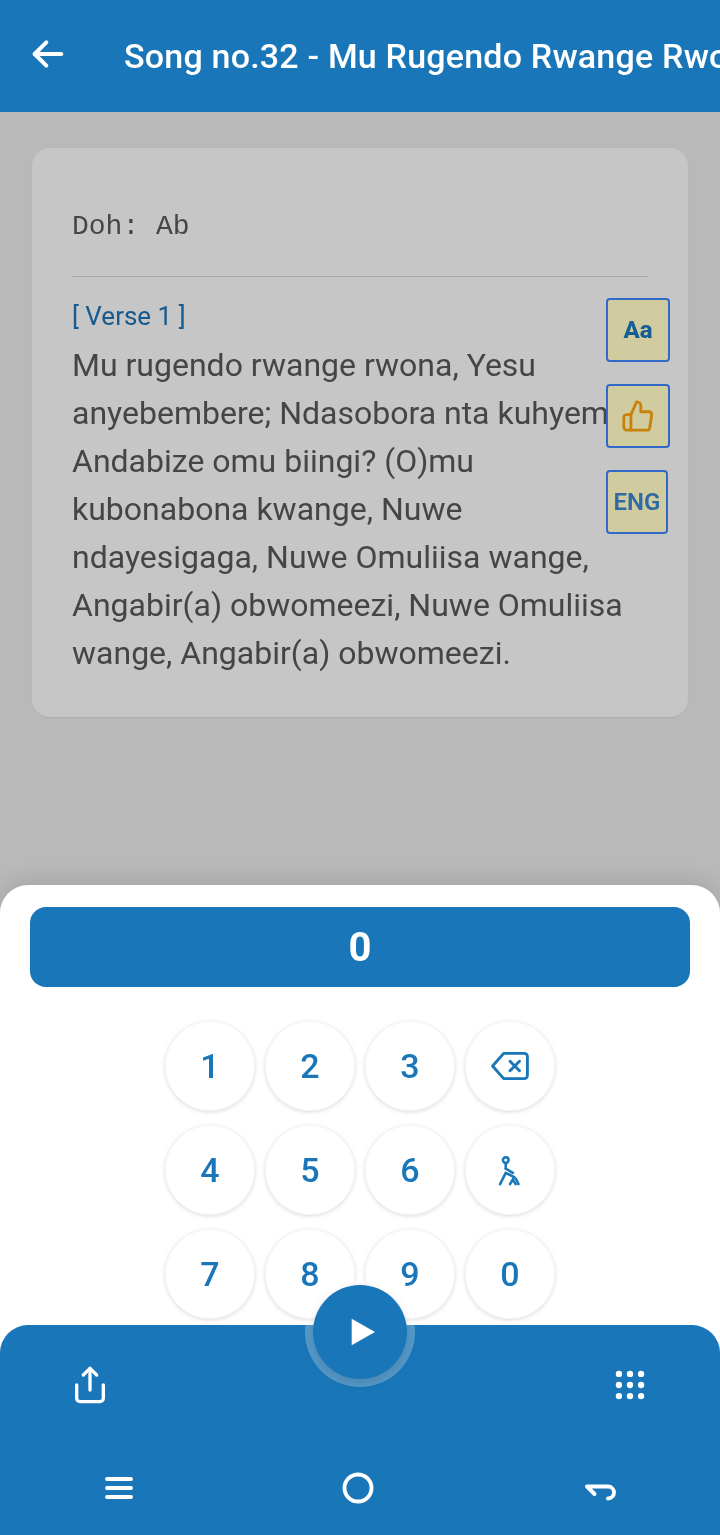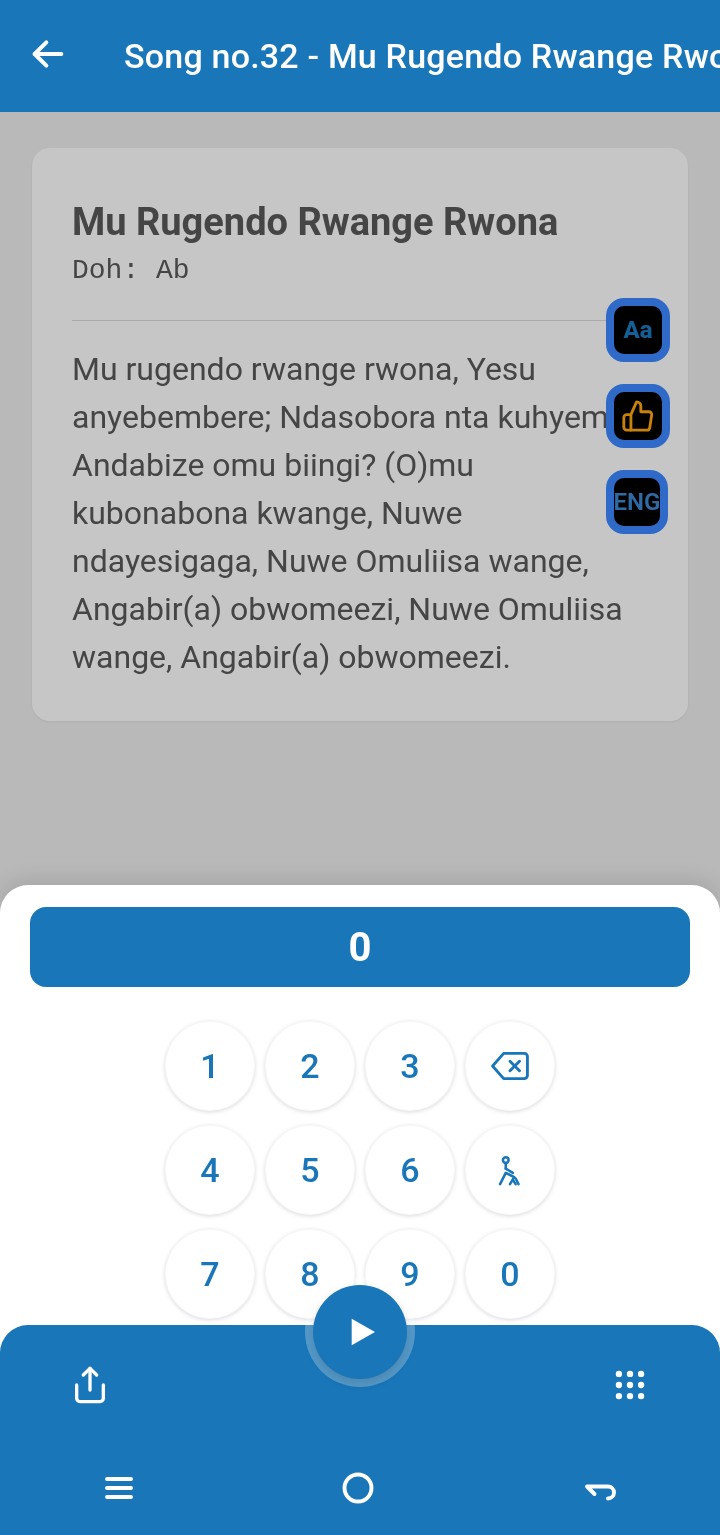--- a/index.html
+++ b/index.html
@@ -49,23 +49,23 @@
   .verse-text { color: #555; font-size: 32px; line-height: 1.5; }
 
   .chip-col {
     position: absolute;
     top: 150px; right: 18px;
     display: flex; flex-direction: column; gap: 22px;
     z-index: 2;
   }
   .chip {
     width: 64px; height: 64px;
-    border-radius: 18px;
-    background: #000000;
-    border: 8px solid #3b82f6;
+    border-radius: 4px;
+    background: #fef9c3;
+    border: 2px solid #3b82f6;
     display: flex; align-items: center; justify-content: center;
     font-weight: 700; font-size: 24px;
   }
   .chip.aa { color: #1976b8; font-weight: 800; }
   .chip.eng { width: 62px; color: #3b82c9; font-weight: 600; font-size: 24px; }
   .chip.thumb svg { stroke: #f59e0b; }
 
   
   .sheet {
     position: absolute;
@@ -149,23 +149,23 @@
         <line x1="20" y1="12" x2="4" y2="12"></line>
         <polyline points="11 5 4 12 11 19"></polyline>
       </svg>
   </span>
   <span class="title">Song no.32 - Mu Rugendo Rwange Rwo</span>
 </div>
 
 <div class="page">
 
   <div class="card">
-    <div class="song-title">Mu Rugendo Rwange Rwona</div>
     <div class="doh">Doh: Ab</div>
     <hr>
+    <div class="verse-label">[ Verse 1 ]</div>
     <div class="verse-text">Mu rugendo rwange rwona, Yesu anyebembere; Ndasobora nta kuhyema, Andabize omu biingi? (O)mu kubonabona kwange, Nuwe ndayesigaga, Nuwe Omuliisa wange, Angabir(a) obwomeezi, Nuwe Omuliisa wange, Angabir(a) obwomeezi.</div>
 
     <div class="chip-col">
       <div class="chip aa">
           <span>Aa</span>
         </div>
       <div class="chip thumb">
         <svg width="34" height="34" viewBox="0 0 24 24" fill="none" stroke="#f59e0b" stroke-width="2" stroke-linecap="round" stroke-linejoin="round">
             <path d="M14 9V5a3 3 0 0 0-3-3l-4 9v11h11.28a2 2 0 0 0 2-1.7l1.38-9a2 2 0 0 0-2-2.3H14z"></path>
             <path d="M7 22H4a2 2 0 0 1-2-2v-7a2 2 0 0 1 2-2h3"></path>

